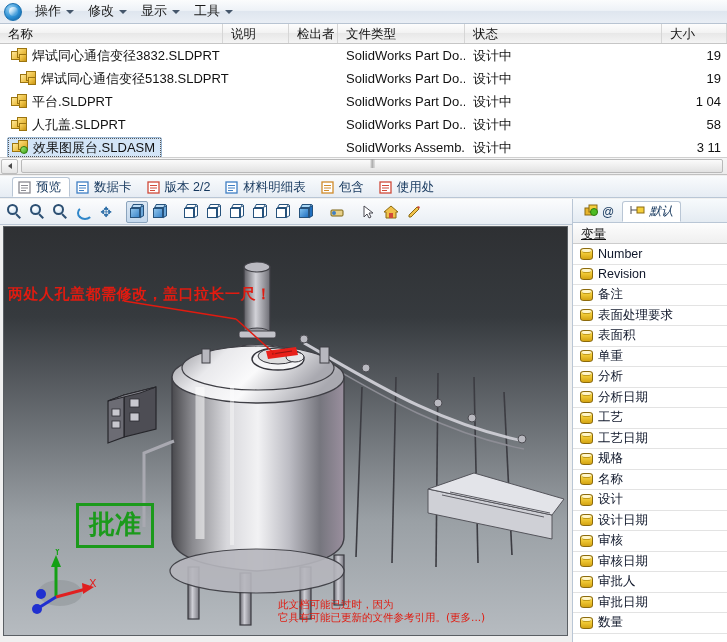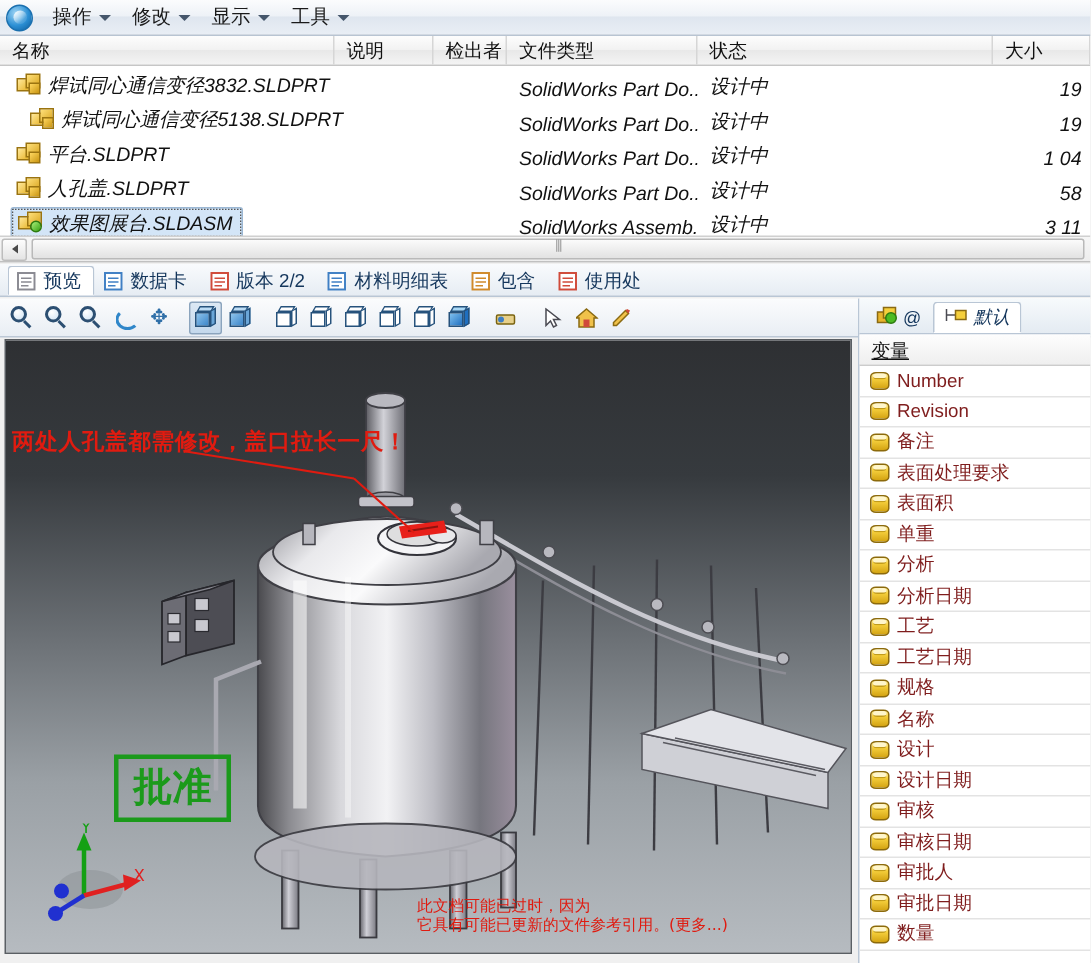--- a/index.html
+++ b/index.html
@@ -54,21 +54,21 @@
     display: flex; height: 20px;
     background: linear-gradient(to bottom, #fdfdfd 0%, #f2f2f2 48%, #e8e8e8 50%, #f4f4f4 100%);
     border-bottom: 1px solid #c6c6c6;
   }
   .fl-head .th {
     border-right: 1px solid #d6d6d6;
     padding: 2px 0 0 8px; font-size: 12.5px; color: #111;
     overflow: hidden; white-space: nowrap;
   }
   .fl-rows { }
-  .fl-row { display: flex; height: 23px; align-items: flex-end; font-style: italic; }
+  .fl-row { display: flex; height: 23px; align-items: center; }
   .fl-cell {
     padding-left: 8px; font-size: 13px; color: #111;
     white-space: nowrap; overflow: hidden;
   }
   .fl-cell.size { text-align: right; padding-right: 6px; padding-left: 0; }
   .name-cell { display: flex; align-items: center; gap: 4px; padding-left: 7px; }
   .name-text { font-size: 13px; color: #111; white-space: nowrap; }
   .fl-row.selected .name-wrap {
     background: #d3e5f7;
     border: 1px solid #9cb8d4;
@@ -118,21 +118,21 @@
   .hs-thumb:after {
     content: "|||"; position: absolute; left: 50%; top: -2px;
     transform: translateX(-50%); font-size: 9px; color: #9a9a9a; letter-spacing: -1px;
   }
 
   
   .tabstrip {
     position: absolute; left: 0; top: 176px; width: 727px; height: 22px;
     background: linear-gradient(to bottom, #f9fbfd, #e6ecf3);
     border-bottom: 1px solid #b9c6d5;
-    display: flex; align-items: flex-end; padding-left: 5px;
+    display: flex; align-items: flex-end; padding-left: 12px;
   }
   .tab {
     display: flex; align-items: center; gap: 4px;
     height: 20px; padding: 0 8px 0 5px;
     font-size: 12.5px; color: #14365c;
     border: 1px solid transparent; border-bottom: none;
     white-space: nowrap;
   }
   .tab.active {
     background: #ffffff;
@@ -240,21 +240,21 @@
   .vp-head {
     height: 21px; padding: 3px 8px 0 8px; font-size: 12.5px; color: #111;
     background: linear-gradient(to bottom, #fdfdfd, #efefef);
     border-bottom: 1px solid #cccccc;
   }
   .vp-head span { text-decoration: underline; }
   .vp-list { }
   .vp-row {
     display: flex; align-items: center; gap: 5px;
     height: 20.5px; padding-left: 7px;
-    border-bottom: 1px solid #e3e3e3; font-size: 12.5px; color: #7f1d1d;
+    border-bottom: 1px solid #e3e3e3; font-size: 12.5px; color: #0f172a;
   }
   .ico-var {
     width: 13px; height: 12px; flex: none;
     background: linear-gradient(to bottom, #fff0a8 0%, #f5cf3c 35%, #d4a413 100%);
     border: 1px solid #8c6a0c; border-radius: 4px / 3px;
     position: relative;
   }
   .ico-var:before {
     content:""; position:absolute; left:1px; top:0px; right:1px; height:3px;
     background:#fff6cc; border-bottom:1px solid #c19b1a; border-radius: 3px/2px;

